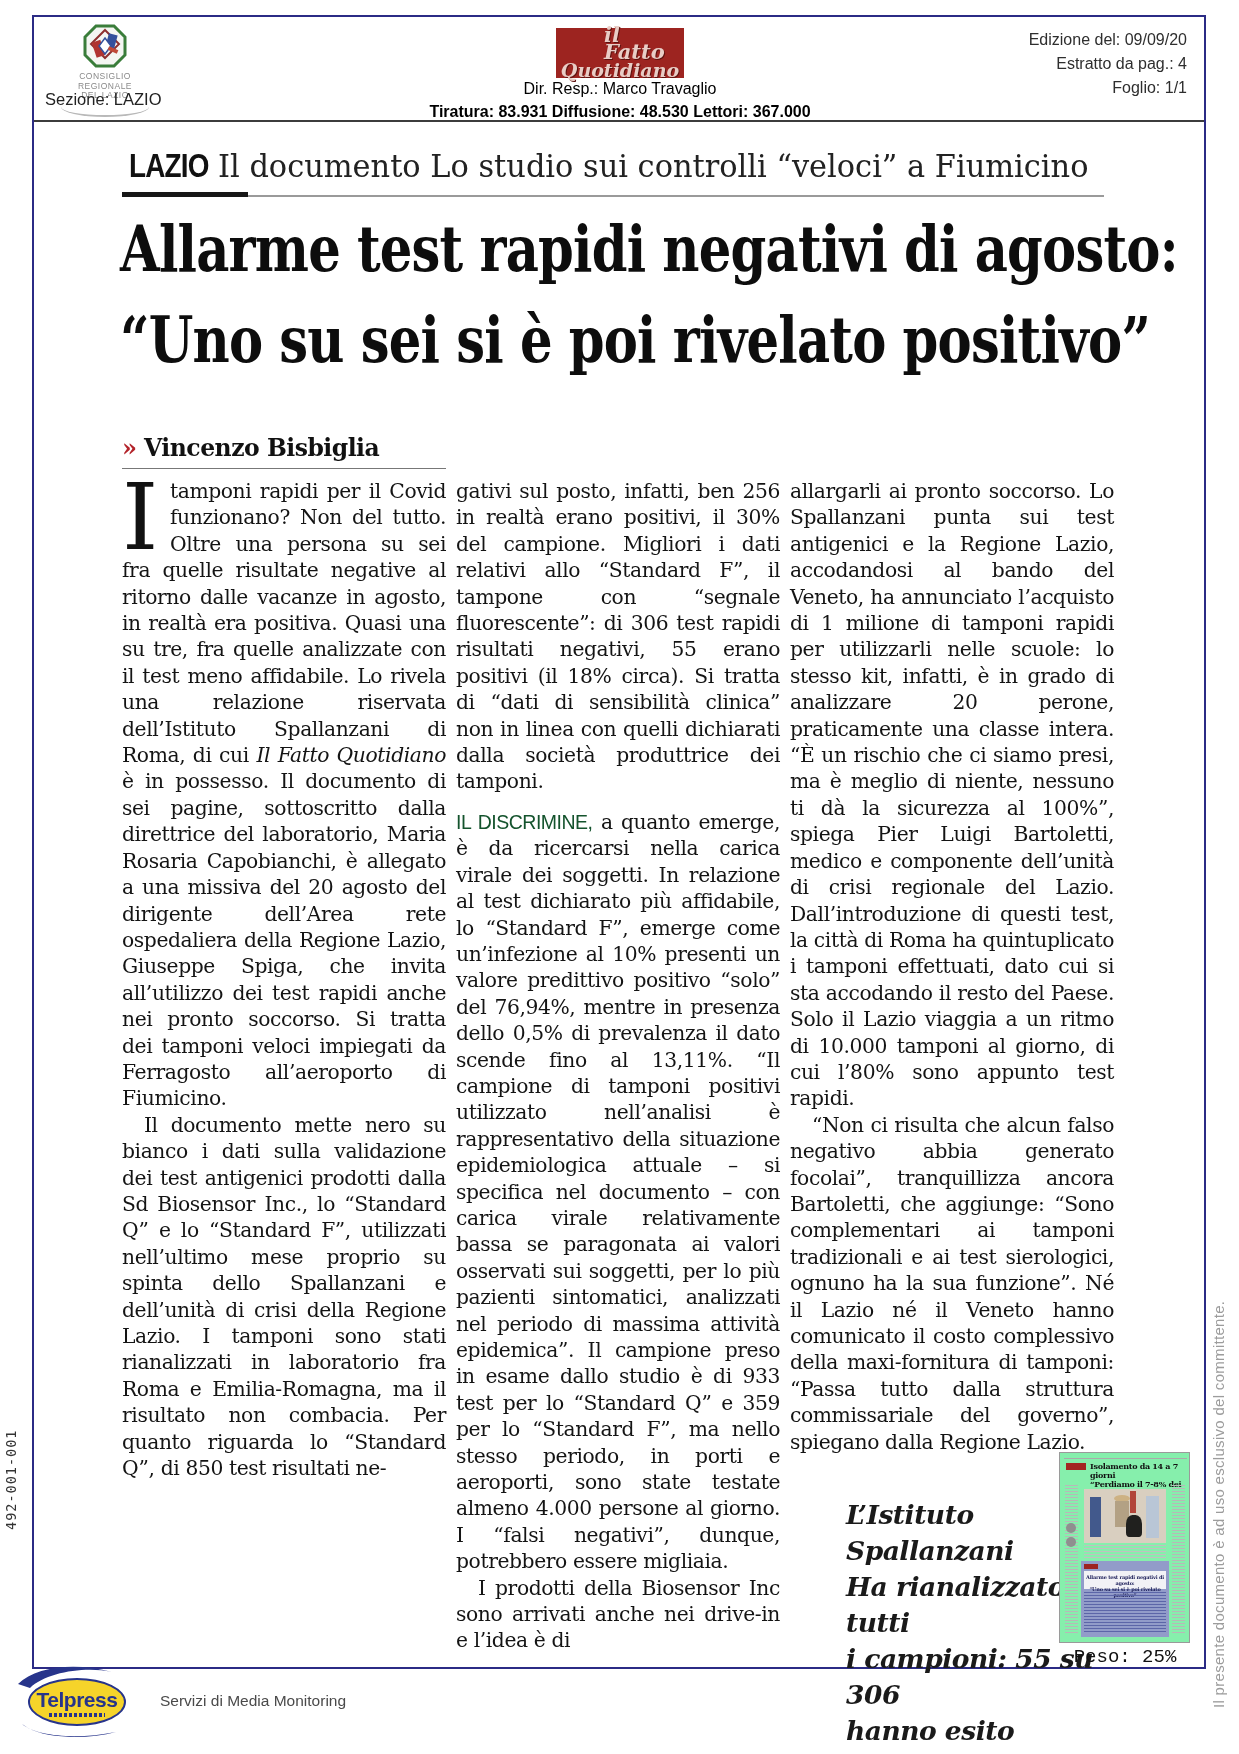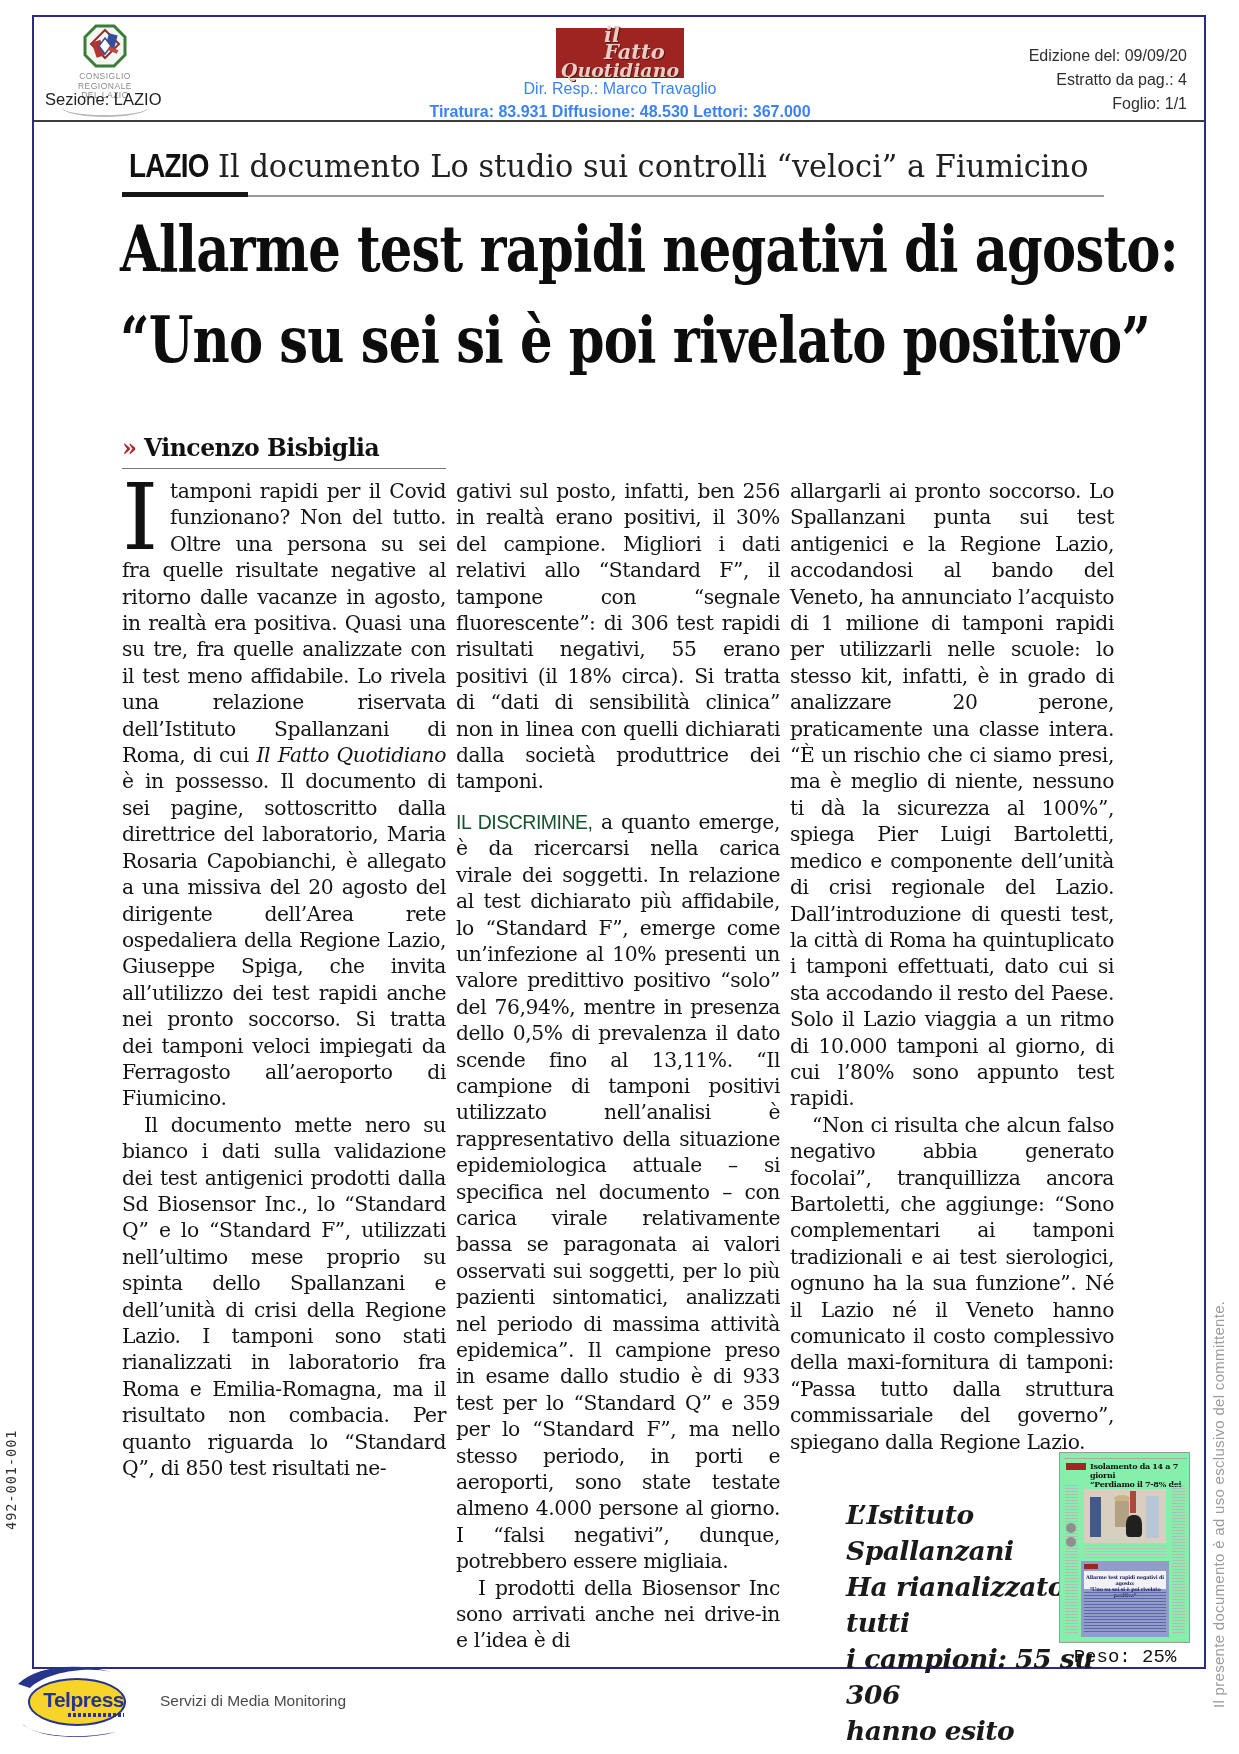--- a/index.html
+++ b/index.html
@@ -18,24 +18,24 @@
   .crl-arc { margin:6px auto 0; width:88px; height:10px; border-bottom:2px solid #b9b9b9; border-radius:0 0 50% 50%/0 0 100% 100%; }
 
   .section-label { position:absolute; left:45px; top:90px; font-size:16.5px; color:#222; }
 
   .fq-logo { position:absolute; left:556px; top:28px; width:128px; height:50px; background:#9d2420;
              display:flex; flex-direction:column; align-items:center; justify-content:center;
              font-family:"DejaVu Serif", serif; font-weight:bold; color:#e9cdc6;
              text-shadow:1px 1px 0 #5d120f; }
   .fq-logo .l1 { font-size:21px; line-height:17px; font-style:italic;margin-left:48px; }
   .fq-logo .l2 { font-size:19px; line-height:20px; font-style:italic; }
-  .hdr-center { position:absolute; left:395px; top:80px; width:450px; text-align:center; color:#3b82f6; }
+  .hdr-center { position:absolute; left:395px; top:80px; width:450px; text-align:center; color:#000000; }
   .hdr-center .dir { font-size:16px; margin-bottom:5px; }
   .hdr-center .stats { font-size:16px;font-weight:bold; }
-  .hdr-right { position:absolute; right:52px; top:44px; width:320px; text-align:right; color:#2e2e2e;
+  .hdr-right { position:absolute; right:52px; top:28px; width:320px; text-align:right; color:#2e2e2e;
                font-size:16px; line-height:24px; }
   .hdr-divider { position:absolute; left:34px; top:120px; width:1170px; height:2px; background:#3c3c3c; }
 
   
   .kicker { position:absolute; left:122px; top:146px; width:985px; display:flex; align-items:center; }
   .kicker-square { width:26px; height:38px; background:#161616; margin-right:7px; }
   .kicker-tag { font-family:"Liberation Sans", sans-serif; font-weight:900; font-size:34px; color:#111;
                 display:inline-block; transform:scaleX(0.82); transform-origin:0 50%; letter-spacing:-1px; }
   .kicker-text { font-family:"DejaVu Serif", serif; font-size:32px; color:#222; white-space:nowrap;
                  display:inline-block; transform:scaleX(0.95); transform-origin:0 50%; margin-left:-8px; }
@@ -108,21 +108,21 @@
   .left-code { position:absolute; left:3px; top:1405px; height:125px; width:24px;
                font-family:"DejaVu Sans Mono", monospace; font-size:13.5px; color:#333; letter-spacing:1px; }
   .right-note { position:absolute; left:1210px; top:1148px; height:560px; width:26px;
                 font-size:15px; color:#9c9c9c; letter-spacing:0.3px; }
 
   
   .telpress-wrap { position:absolute; left:16px; top:1662px; width:130px; height:80px; }
   .telpress-swoosh { position:absolute; left:0; top:0; }
   .telpress { position:absolute; left:12px; top:16px; width:98px; height:48px; background:#f6d42a;
               border:2.5px solid #27348b; border-radius:50%; display:flex; flex-direction:column;
-              align-items:flex-end; justify-content:center; }
+              align-items:center; justify-content:center; }
   .telpress .tp-name { color:#27348b; font-weight:bold; font-size:21px; letter-spacing:-0.5px; }
   .telpress .tp-sub { width:56px; height:4px; margin-top:1px;
               background:repeating-linear-gradient(90deg,#27348b 0 3px, transparent 3px 5px); }
   .footer-service { position:absolute; left:160px; top:1692px; font-size:15.5px; color:#4a4a4a; }
 </style>
 </head>
 <body>
 
 <div class="page">
 

